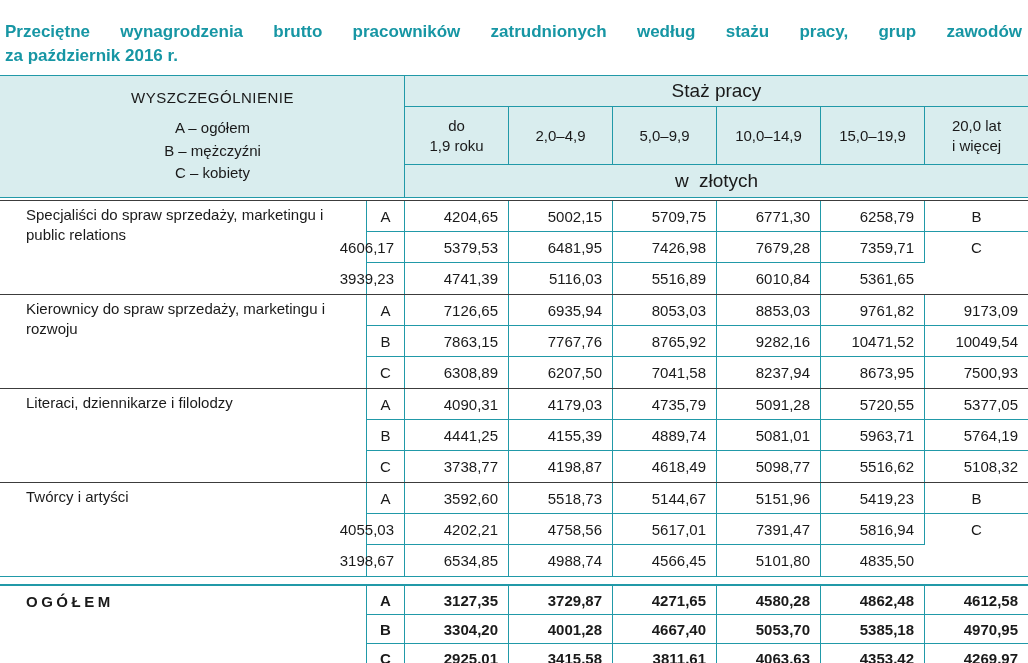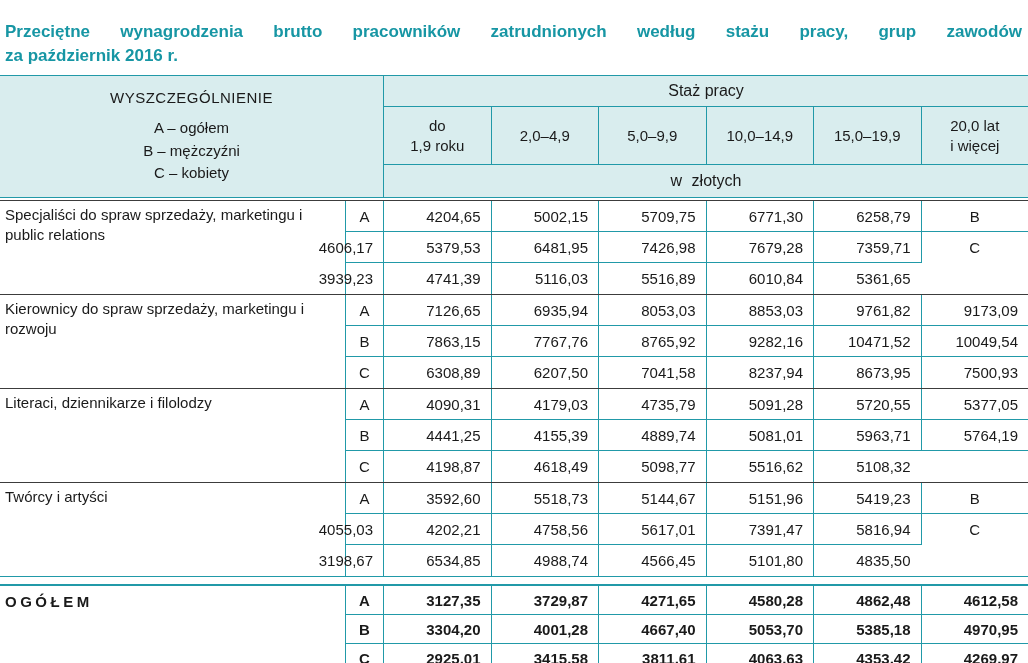--- a/index.html
+++ b/index.html
@@ -9,33 +9,33 @@
     --dark:#3c3c3c;
     --txt:#1a1a1a;
   }
   html,body{margin:0;padding:0;background:#ffffff;}
   body{width:1028px;font-family:"Liberation Sans",sans-serif;color:var(--txt);}
 
   .title{color:var(--teal-dark);font-weight:bold;font-size:17px;line-height:1.42;padding:4px 6px 7px 5px;margin-top:16px;}
   .title-line1{display:block;text-align:justify;text-align-last:justify;}
   .title-line2{display:block;}
 
-  .tgrid{display:grid;grid-template-columns:345px 38px repeat(6,1fr);}
+  .tgrid{display:grid;grid-template-columns:345px 38px repeat(6,1fr);padding-left:21px;}
 
   
   .header-grid{
     grid-template-rows:31px 58px 32px;
     background:var(--hbg);
     border-top:1px solid var(--teal);
     border-bottom:1px solid var(--teal);
   }
   .stub-cell{grid-column:1/3;grid-row:1/4;display:flex;flex-direction:column;justify-content:center;align-items:center;gap:11px;font-size:15px;}
   .stub-title{letter-spacing:0.5px;}
   .legend{text-align:center;line-height:1.5;font-size:15px;}
-  .span-cell{grid-column:3/9;display:flex;align-items:center;justify-content:center;font-size:16px;border-left:1px solid var(--teal);}
+  .span-cell{grid-column:3/9;display:flex;align-items:center;justify-content:center;font-size:19px;border-left:1px solid var(--teal);}
   .staz-cell{border-bottom:1px solid var(--teal);}
   .unit-cell{word-spacing:5px;}
   .col-label{display:flex;align-items:center;justify-content:center;text-align:center;white-space:pre-line;font-size:15px;line-height:1.35;border-left:1px solid var(--teal);border-bottom:1px solid var(--teal);}
 
   .dark-rule{height:0;border-top:1px solid var(--dark);margin-top:2px;}
 
   
   .group-grid{grid-auto-rows:31px;border-bottom:1px solid var(--dark);}
   .group-grid.last{border-bottom:1px solid var(--teal);}
 
@@ -140,20 +140,21 @@
       <div class="cell num rsep">5720,55</div>
       <div class="cell num rsep">5377,05</div>
       <div class="cell letter rsep">B</div>
       <div class="cell num rsep">4441,25</div>
       <div class="cell num rsep">4155,39</div>
       <div class="cell num rsep">4889,74</div>
       <div class="cell num rsep">5081,01</div>
       <div class="cell num rsep">5963,71</div>
       <div class="cell num rsep">5764,19</div>
       <div class="cell letter">C</div>
+      <div class="cell num">3738,77</div>
       <div class="cell num">4198,87</div>
       <div class="cell num">4618,49</div>
       <div class="cell num">5098,77</div>
       <div class="cell num">5516,62</div>
       <div class="cell num">5108,32</div>
     </div>
     <div class="tgrid group-grid last">
       <div class="cell name" style="grid-row: span 3;">Twórcy i artyści</div>
       <div class="cell letter rsep">A</div>
       <div class="cell num rsep">3592,60</div>

